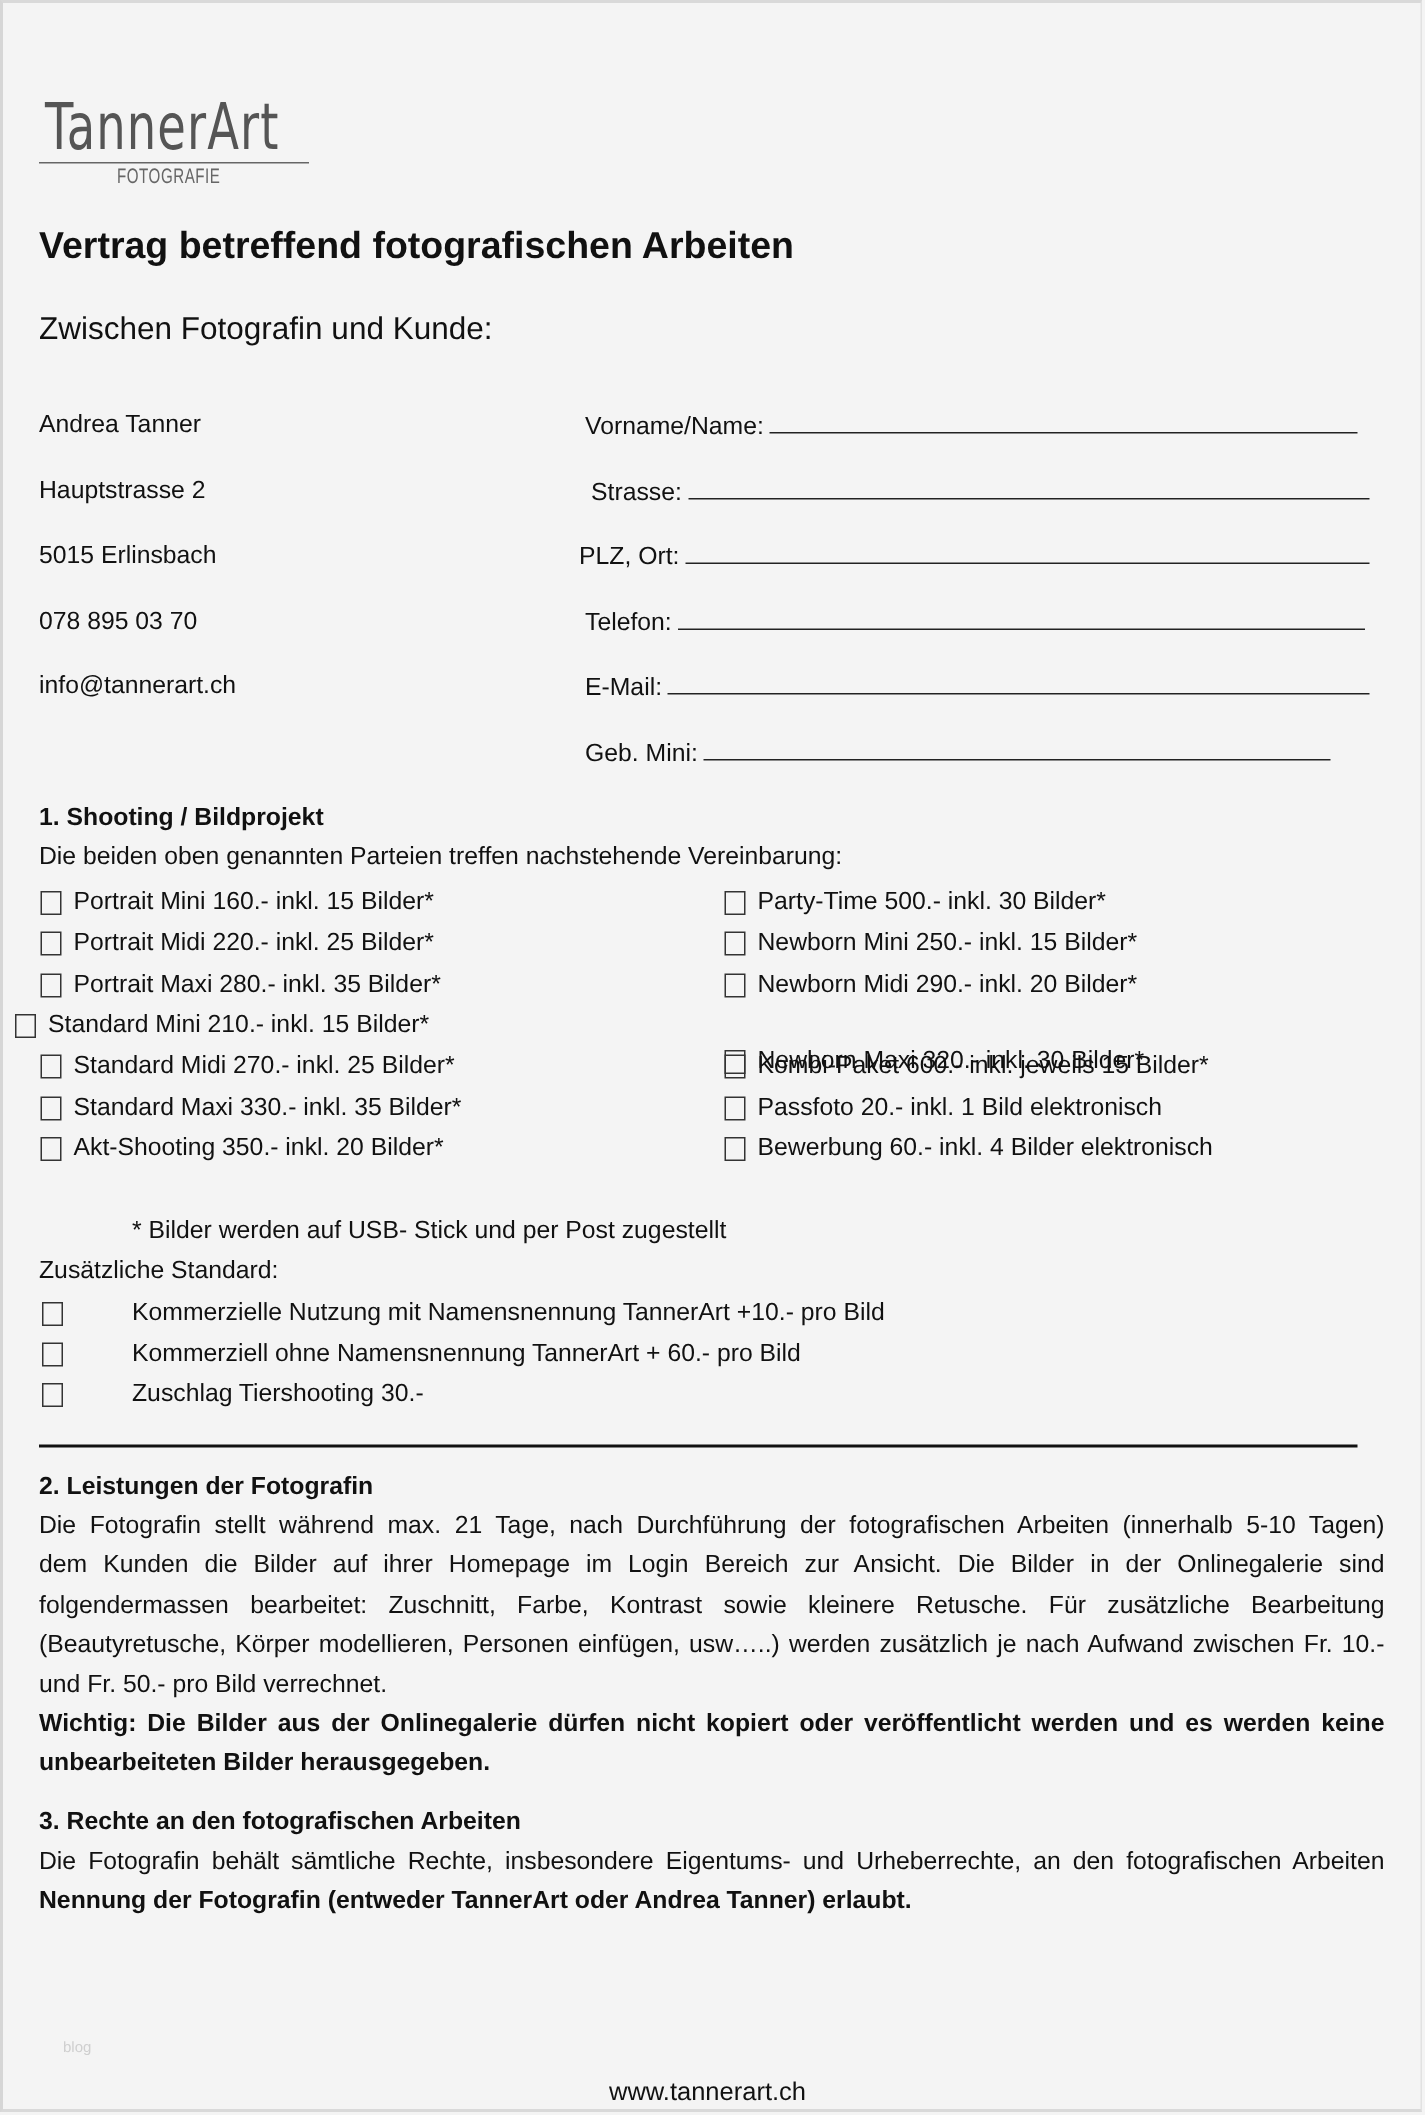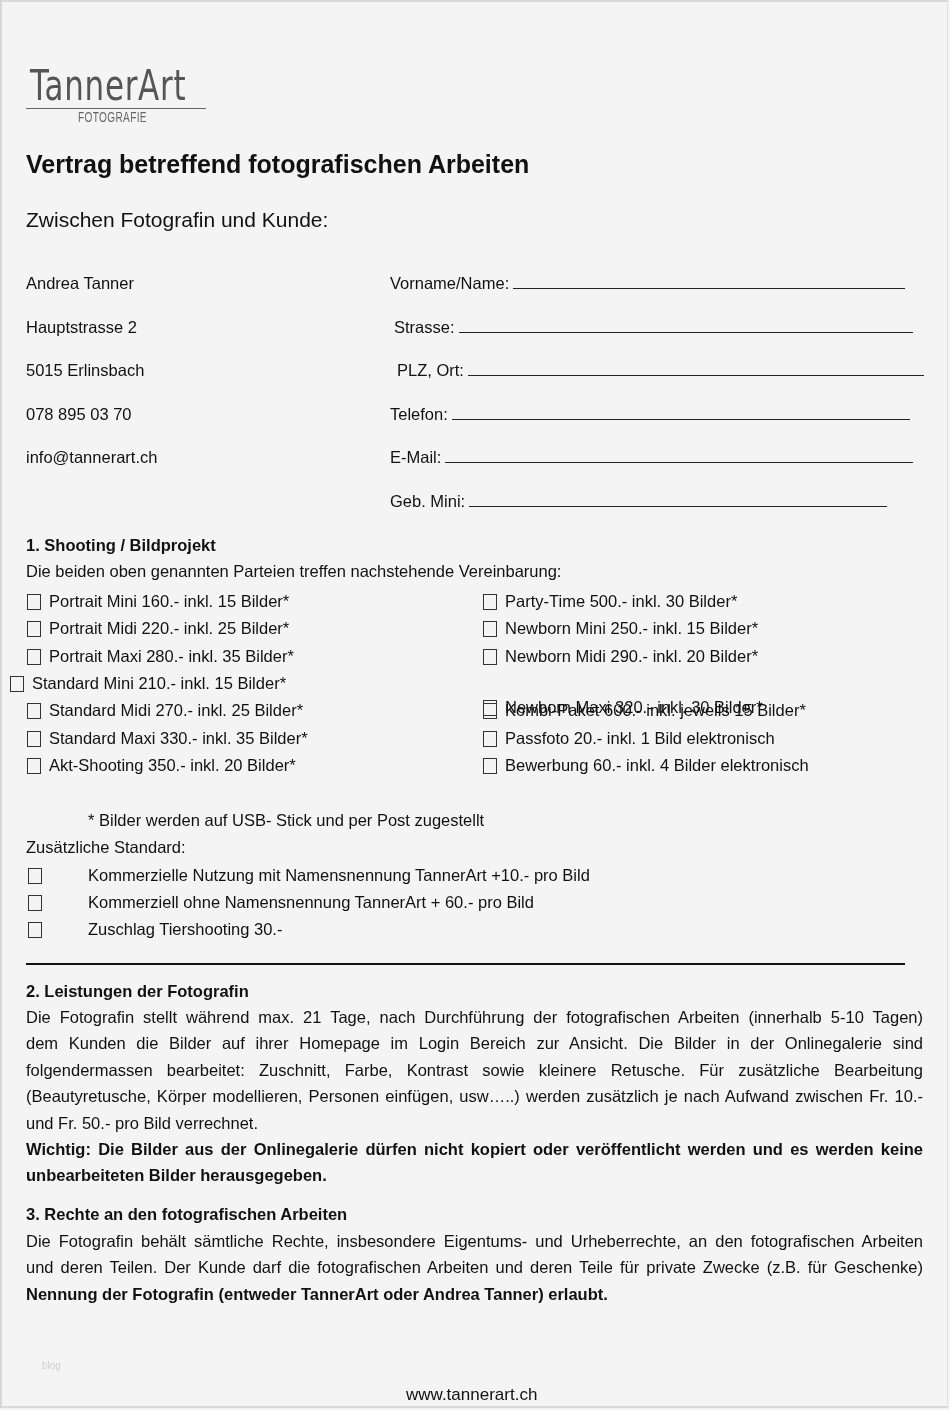--- a/index.html
+++ b/index.html
@@ -66,21 +66,21 @@
   <div class="abs t17" style="left:24px; top:359px;">5015 Erlinsbach</div>
   <div class="abs t17" style="left:24px; top:403px;">078 895 03 70</div>
   <div class="abs t17" style="left:24px; top:446px;">info@tannerart.ch</div>
 
   <div class="abs t17" style="left:388px; top:272px;">
     <span>Vorname/Name:</span><span class="field-line" style="width:392px;"></span>
   </div>
   <div class="abs t17" style="left:392px; top:316px;">
     <span>Strasse:</span><span class="field-line" style="width:454px;"></span>
   </div>
-  <div class="abs t17" style="left:395px; top:359px;text-align:center;">
+  <div class="abs t17" style="left:384px; top:359px;text-align:center;">
     <span>PLZ, Ort:</span><span class="field-line" style="width:456px;"></span>
   </div>
   <div class="abs t17" style="left:388px; top:403px;">
     <span>Telefon:</span><span class="field-line" style="width:458px;"></span>
   </div>
   <div class="abs t17" style="left:388px; top:446px;">
     <span>E-Mail:</span><span class="field-line" style="width:468px;"></span>
   </div>
   <div class="abs t17" style="left:388px; top:490px;">
     <span>Geb. Mini:</span><span class="field-line" style="width:418px;"></span>
@@ -172,19 +172,18 @@
     <span class="line">folgendermassen bearbeitet: Zuschnitt, Farbe, Kontrast sowie kleinere Retusche. Für zusätzliche Bearbeitung</span>
     <span class="line">(Beautyretusche, Körper modellieren, Personen einfügen, usw…..) werden zusätzlich je nach Aufwand zwischen Fr. 10.-</span>
     <span class="line last">und Fr. 50.- pro Bild verrechnet.</span>
     <span class="line b">Wichtig: Die Bilder aus der Onlinegalerie dürfen nicht kopiert oder veröffentlicht werden und es werden keine</span>
     <span class="line last b">unbearbeiteten Bilder herausgegeben.</span>
   </div>
 
   <div class="abs h-bold" style="left:24px; top:1203px;">3. Rechte an den fotografischen Arbeiten</div>
   <div class="para" style="top:1226px;">
     <span class="line">Die Fotografin behält sämtliche Rechte, insbesondere Eigentums- und Urheberrechte, an den fotografischen Arbeiten</span>
-    <span class="line">und deren Teilen. Der Kunde darf die fotografischen Arbeiten und deren Teile für private Zwecke (z.B. für Geschenke)</span>
     <span class="line last b">Nennung der Fotografin (entweder TannerArt oder Andrea Tanner) erlaubt.</span>
   </div>
 
   <div class="abs watermark">blog</div>
   <div class="abs footer">www.tannerart.ch</div>
 </div>
 
 </body></html>

